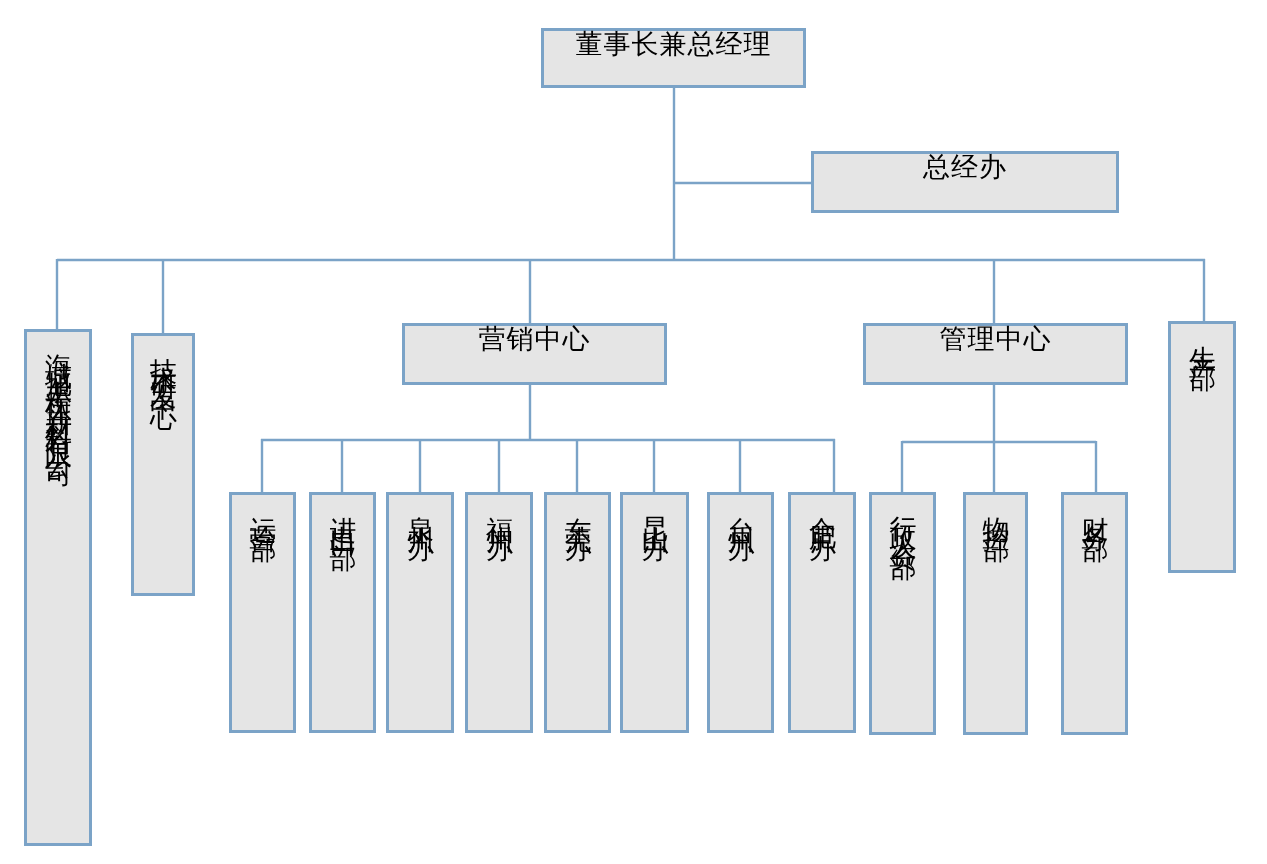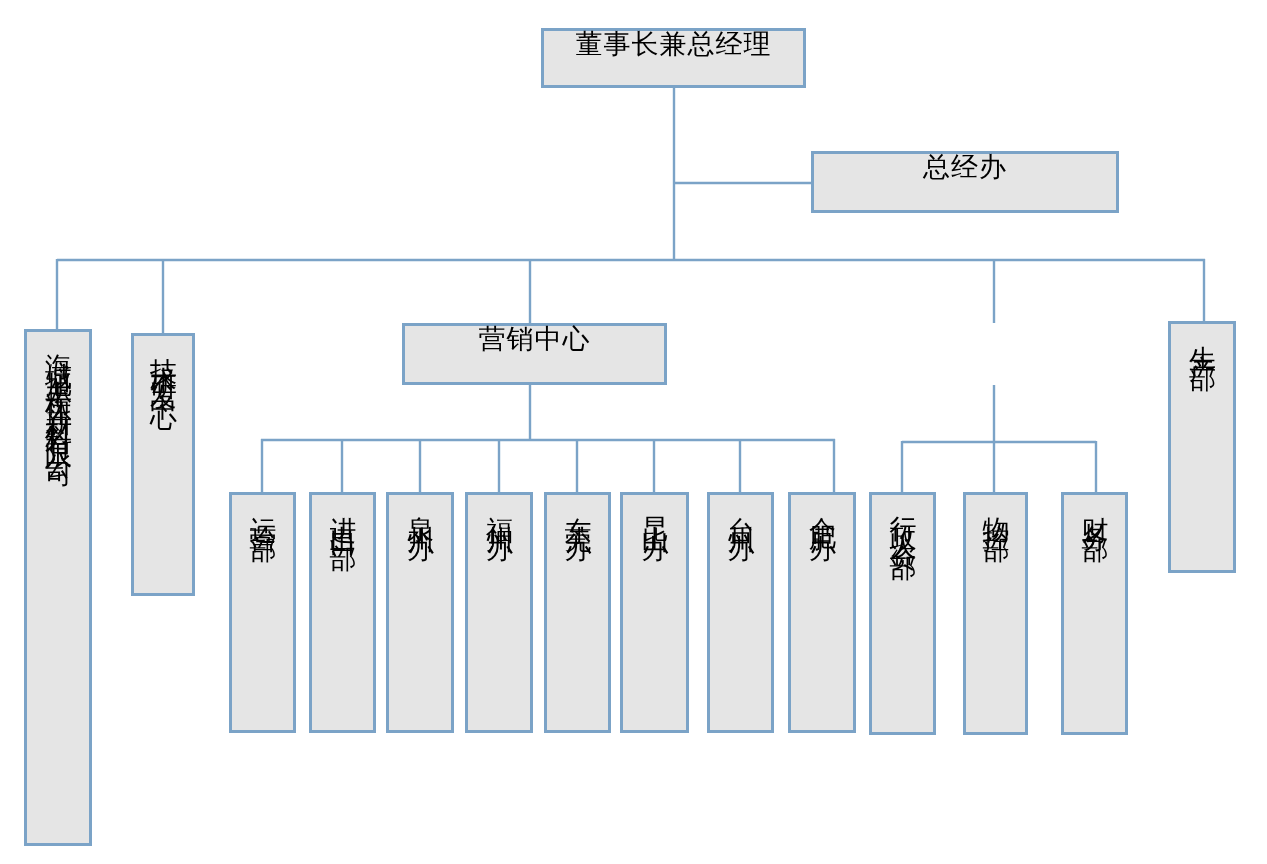--- a/index.html
+++ b/index.html
@@ -102,20 +102,23 @@
   </div>
 
   <div class="node v" id="n-rnd">
     <span>技术研发中心</span>
   </div>
 
   <div class="node h" id="n-marketing">
     <span>营销中心</span>
   </div>
 
+  <div class="node h" id="n-mgmt">
+    <span>管理中心</span>
+  </div>
 
   <div class="node v" id="n-production">
     <span>生产部</span>
   </div>
 
   <div class="node v" id="n-operations">
     <span>运营部</span>
   </div>
 
   <div class="node v" id="n-import">

